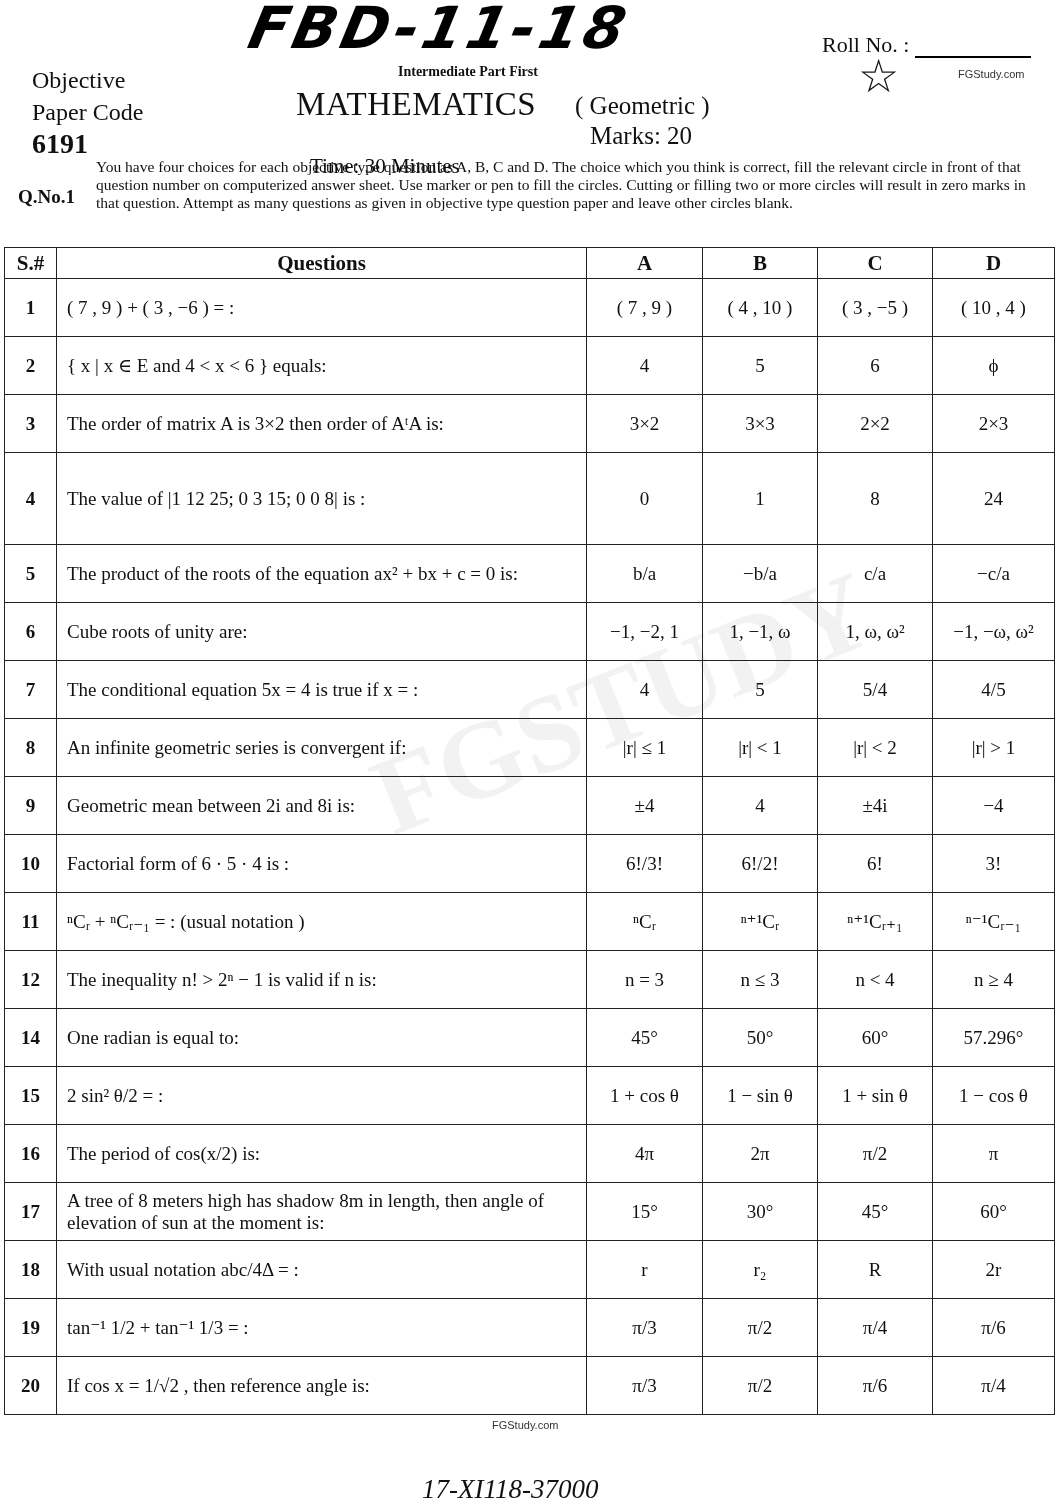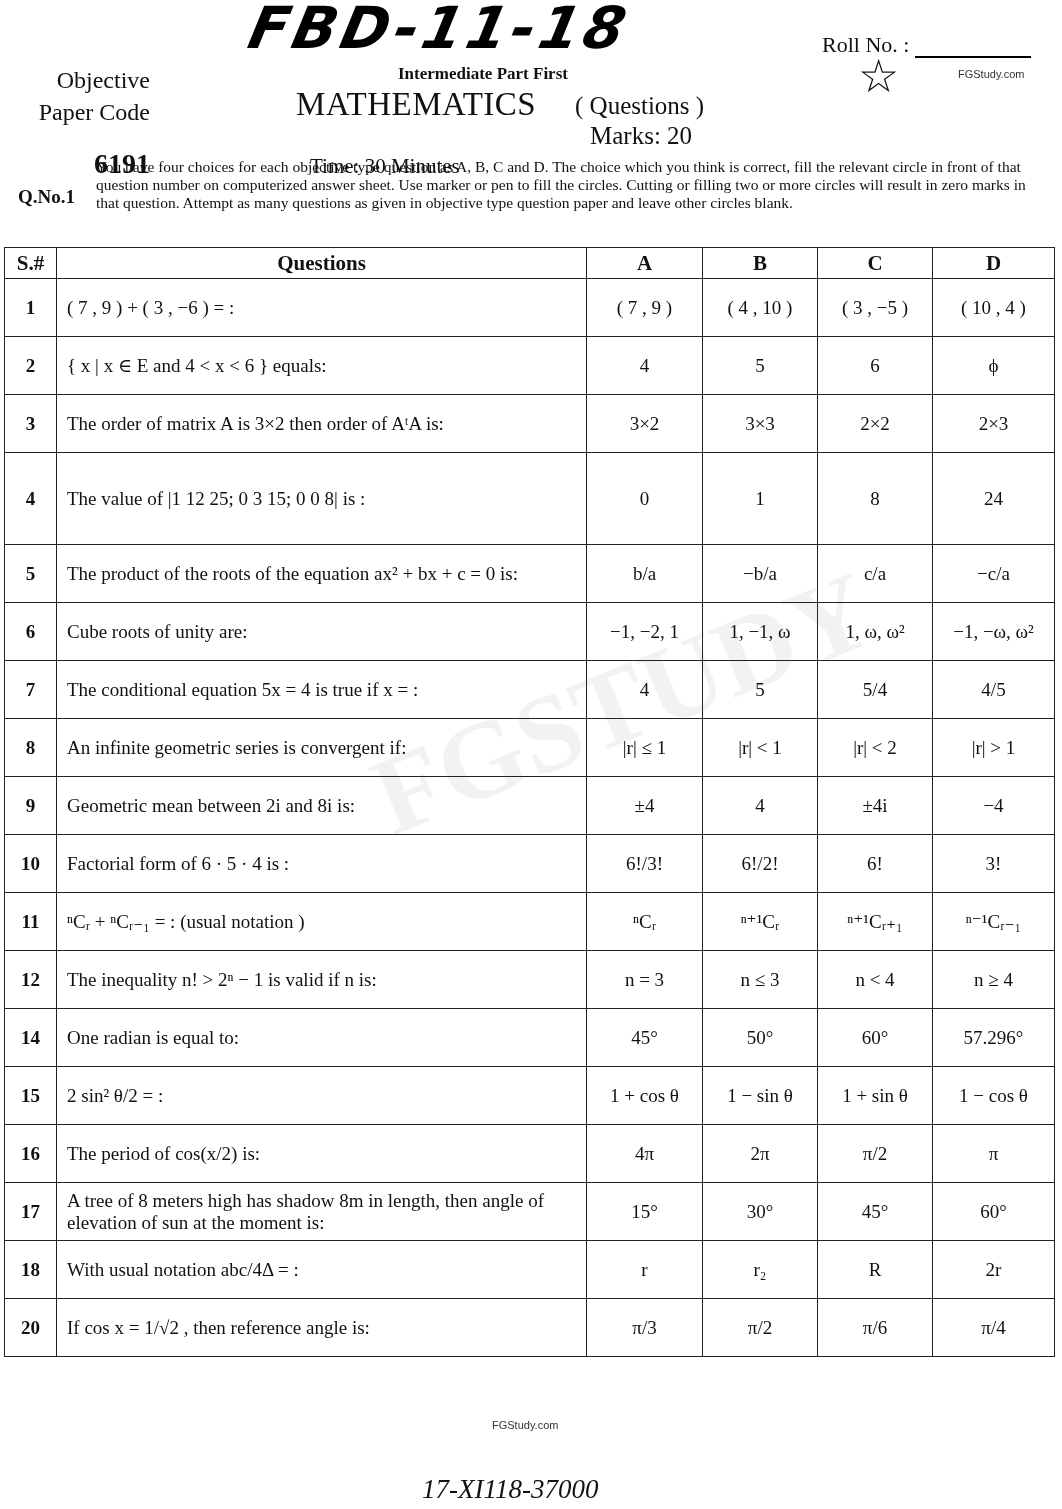--- a/index.html
+++ b/index.html
@@ -5,24 +5,24 @@
   html, body { margin: 0; padding: 0; background: #fff; }
   body { width: 1062px; height: 1509px; position: relative; overflow: hidden;
          font-family: "Liberation Serif", "DejaVu Serif", serif; color: #111; }
   .abs { position: absolute; }
   .handwritten { left: 250px; top: -6px; font-family: "DejaVu Sans", sans-serif; font-style: italic;
          font-weight: bold; font-size: 58px; letter-spacing: 4px; transform: skewX(-12deg); color: #000; }
   .roll { left: 822px; top: 32px; font-size: 22px; }
   .roll-line { display: inline-block; width: 116px; border-bottom: 2px solid #000; margin-left: 6px; vertical-align: bottom; height: 18px; }
   .star { left: 858px; top: 54px; font-size: 46px; line-height: 1; }
   .wm-top { left: 958px; top: 68px; font-family: "Liberation Sans", sans-serif; font-size: 11px; color: #333; }
-  .left-head { left: 20px; top: 64px; width: 130px; text-align: right; font-size: 24px; line-height: 32px; }
-  .paper-code-num { font-weight: bold; font-size: 28px; margin-top: 20px; }
+  .left-head { left: 32px; top: 64px; width: 130px; text-align: left; font-size: 24px; line-height: 32px; }
+  .paper-code-num { font-weight: bold; font-size: 28px; }
   .center-head { left: 290px; top: 64px; width: 440px; }
-  .sub { position: absolute; left: 108px; top: 0; font-weight: bold; font-size: 17px; }
+  .sub { position: absolute; left: 108px; top: 0; font-weight: bold; font-size: 14px; }
   .math { position: absolute; left: 6px; top: 22px; font-size: 33px; letter-spacing: 0.5px; }
   .objective { position: absolute; left: 285px; top: 28px; font-size: 25px; }
   .time { position: absolute; left: 20px; top: 60px; font-size: 21px; margin-top: 30px; }
   .marks { position: absolute; left: 300px; top: 58px; font-size: 25px; }
   .qno { left: 18px; top: 186px; font-weight: bold; font-size: 19px; }
   .instr { left: 96px; top: 158px; width: 944px; font-weight: normal; font-size: 15.5px; line-height: 18px; }
   table.paper { position: absolute; left: 4px; top: 247px; width: 1050px; border-collapse: collapse; table-layout: fixed; }
   table.paper td, table.paper th { border: 1.5px solid #222; text-align: center; vertical-align: middle; padding: 0 4px; font-size: 19px; }
   table.paper th { font-weight: bold; font-size: 21px; height: 30px; }
   td.sn { font-weight: bold; font-size: 20px; }
@@ -46,21 +46,21 @@
 
 <div class="abs left-head">
   <div>Objective</div>
   <div>Paper Code</div>
   <div class="paper-code-num">6191</div>
 </div>
 
 <div class="abs center-head">
   <div class="sub">Intermediate Part First</div>
   <div class="math">MATHEMATICS</div>
-  <div class="objective">( Questions )</div>
+  <div class="objective">( Geometric )</div>
   <div class="time">Time: 30 Minutes</div>
   <div class="marks">Marks: 20</div>
 </div>
 
 <div class="abs qno">Q.No.1</div>
 <div class="abs instr">You have four choices for each objective type question as A, B, C and D. The choice which you think is correct, fill the relevant circle in front of that question number on computerized answer sheet. Use marker or pen to fill the circles. Cutting or filling two or more circles will result in zero marks in that question. Attempt as many questions as given in objective type question paper and leave other circles blank.</div>
 
 <table class="paper">
   <colgroup>
     <col style="width:52px">
@@ -211,20 +211,28 @@
       </tr>
       <tr style="height: 58px; font-family: Liberation Serif, serif;">
         <td class="sn">18</td>
         <td class="q">With usual notation abc/4Δ = :</td>
         <td class="opt">r</td>
         <td class="opt">r₂</td>
         <td class="opt">R</td>
         <td class="opt">2r</td>
       </tr>
       <tr style="height: 58px;">
+        <td class="sn">19</td>
+        <td class="q">tan⁻¹ 1/2 + tan⁻¹ 1/3 = :</td>
+        <td class="opt">π/3</td>
+        <td class="opt">π/2</td>
+        <td class="opt">π/4</td>
+        <td class="opt">π/6</td>
+      </tr>
+      <tr style="height: 58px;">
         <td class="sn">20</td>
         <td class="q">If cos x = 1/√2 , then reference angle is:</td>
         <td class="opt">π/3</td>
         <td class="opt">π/2</td>
         <td class="opt">π/6</td>
         <td class="opt">π/4</td>
       </tr>
     </tbody>
 </table>
 

